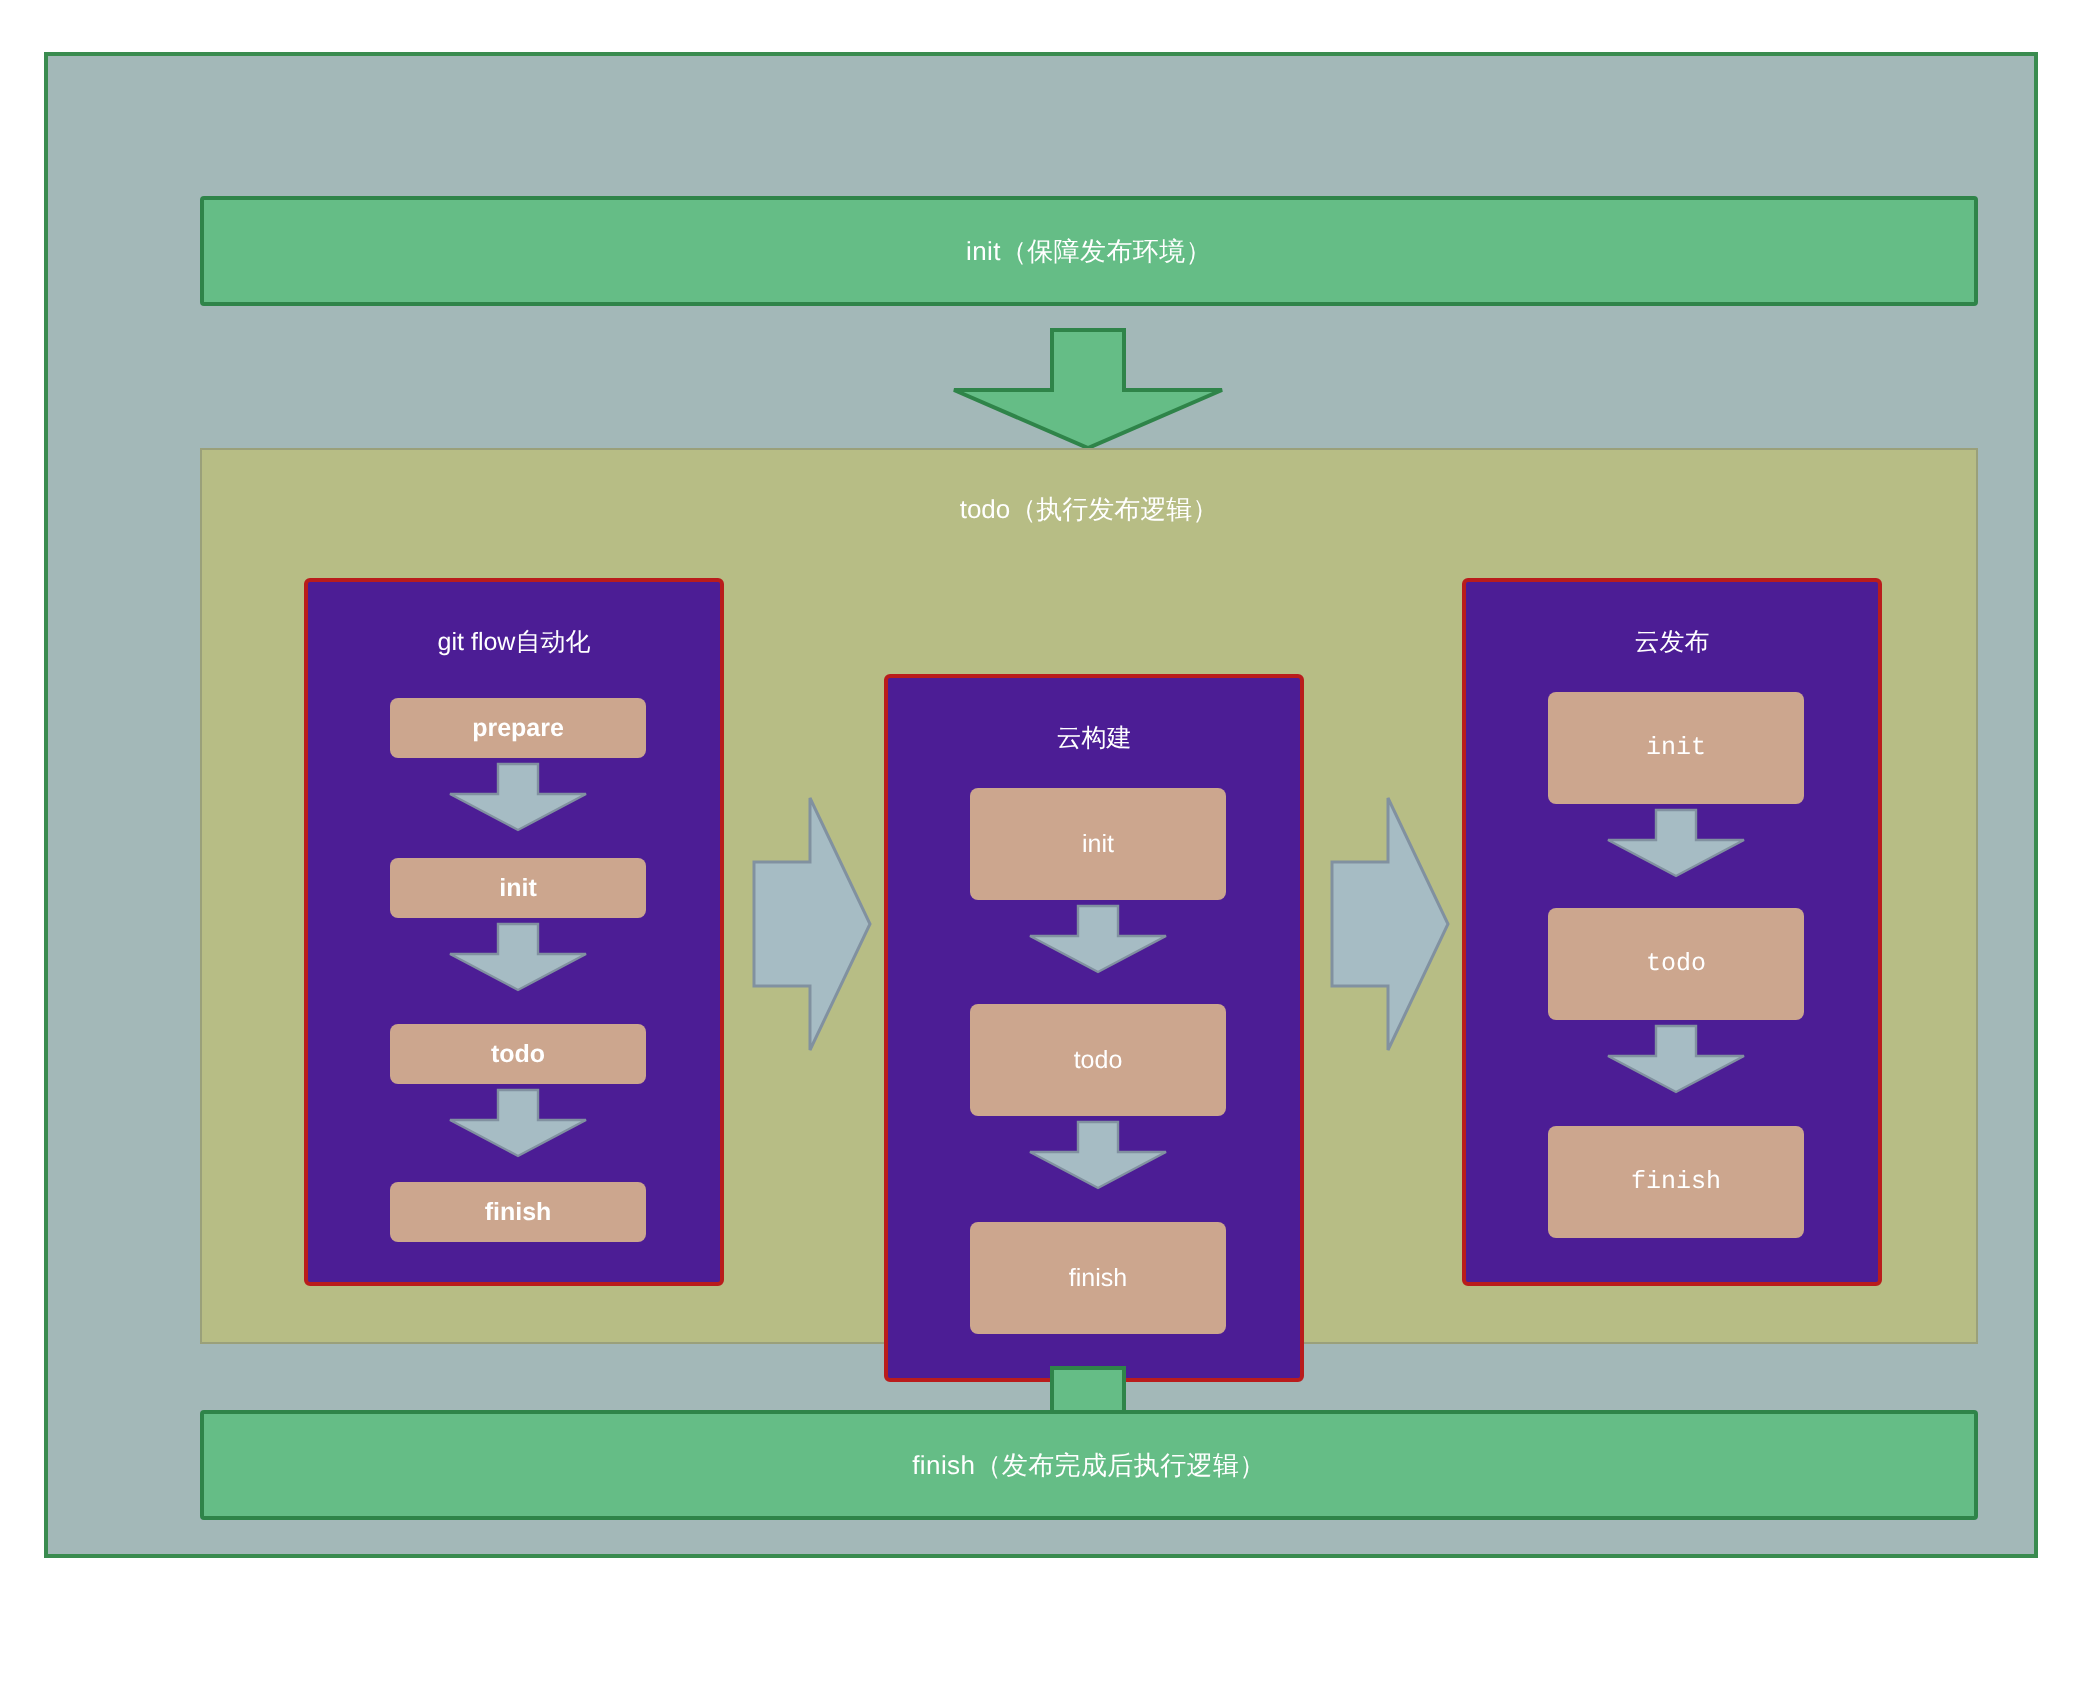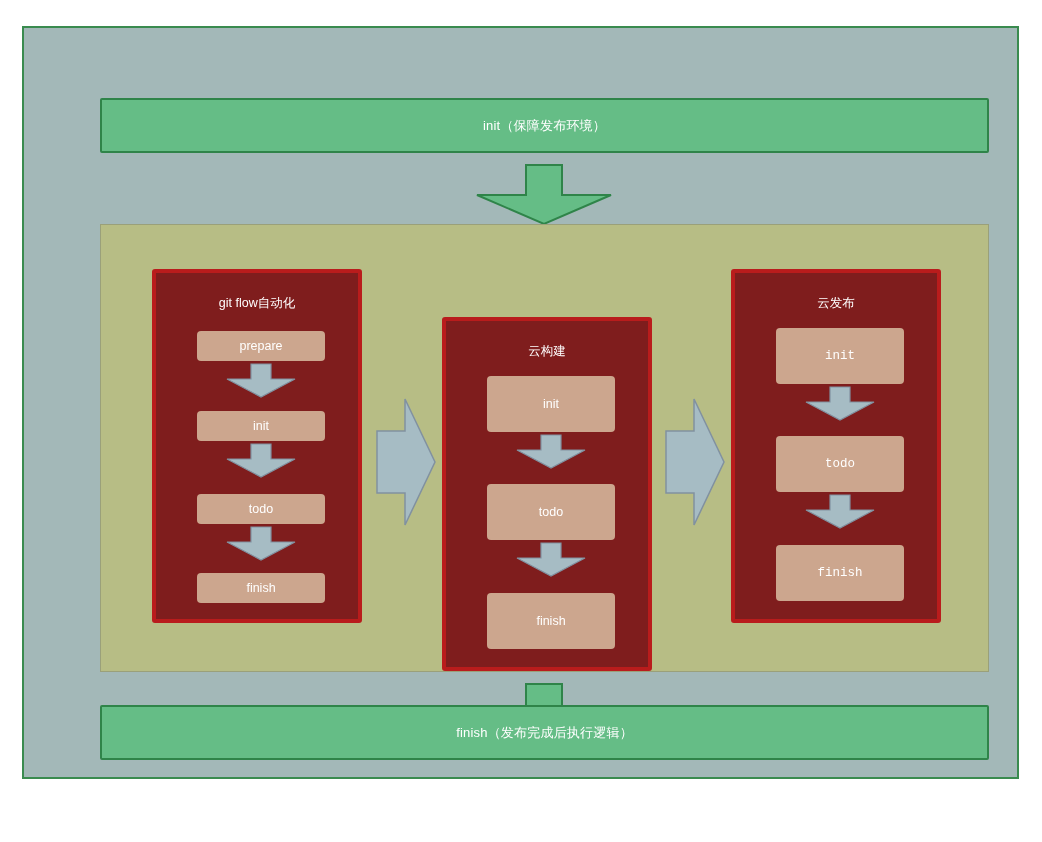--- a/index.html
+++ b/index.html
@@ -66,25 +66,25 @@
     top: 21px;
     width: 100%;
     text-align: center;
     color: #ffffff;
     font-size: 13px;
   }
 
   
   .column {
     position: absolute;
-    top: 44px;
+    top: 64px;
     width: 210px;
     height: 354px;
-    background: #7f1d1d;
-    border: 4px solid #b91c1c;
+    background: #4c1d95;
+    border: 2px solid #b91c1c;
     border-radius: 3px;
     box-sizing: border-box;
   }
   #column-0 { left: 51px; }
   #column-1 { left: 341px; margin-top: 48px; }
   #column-2 { left: 630px; font-family: Liberation Mono, monospace; }
 
   .column-title {
     position: absolute;
     left: 0;
@@ -102,21 +102,21 @@
     border-radius: 4px;
     box-sizing: border-box;
     display: flex;
     align-items: center;
     justify-content: center;
     color: #ffffff;
     font-size: 12.5px;
   }
 
   
-  .col-a .step-box { left: 41px; width: 128px; height: 30px; }
+  .col-a .step-box { left: 41px; width: 128px; height: 30px; font-weight: bold; }
   .col-a .s0 { top: 58px; }
   .col-a .s1 { top: 138px; }
   .col-a .s2 { top: 221px; }
   .col-a .s3 { top: 300px; }
 
   
   .col-b .step-box { left: 41px; width: 128px; height: 56px; }
   .col-b .s0 { top: 55px; }
   .col-b .s1 { top: 163px; }
   .col-b .s2 { top: 272px; }
@@ -167,20 +167,21 @@
       <span>init（保障发布环境）</span>
     </div>
 
     <div class="v-arrow-lg" id="v-arrow-top">
       <svg viewBox="0 0 140 62" width="140" height="62" aria-hidden="true">
         <polygon points="52,1 88,1 88,31 137,31 70,60 3,31 52,31" fill="#65bd86" stroke="#2f8449" stroke-width="2"></polygon>
       </svg>
     </div>
 
     <div class="middle-panel">
+      <div class="middle-panel-title">todo（执行发布逻辑）</div>
 
       <div class="column col-a" id="column-0">
         <div class="column-title">git flow自动化</div>
 
         <div class="step-box s0">
           <span>prepare</span>
         </div>
         <div class="v-arrow-sm a0">
           <svg viewBox="0 0 72 36" width="72" height="36" aria-hidden="true">
             <polygon points="26,1 46,1 46,16 70,16 36,34 2,16 26,16" fill="#a6bcc4" stroke="#8191a0" stroke-width="1.2"></polygon>

